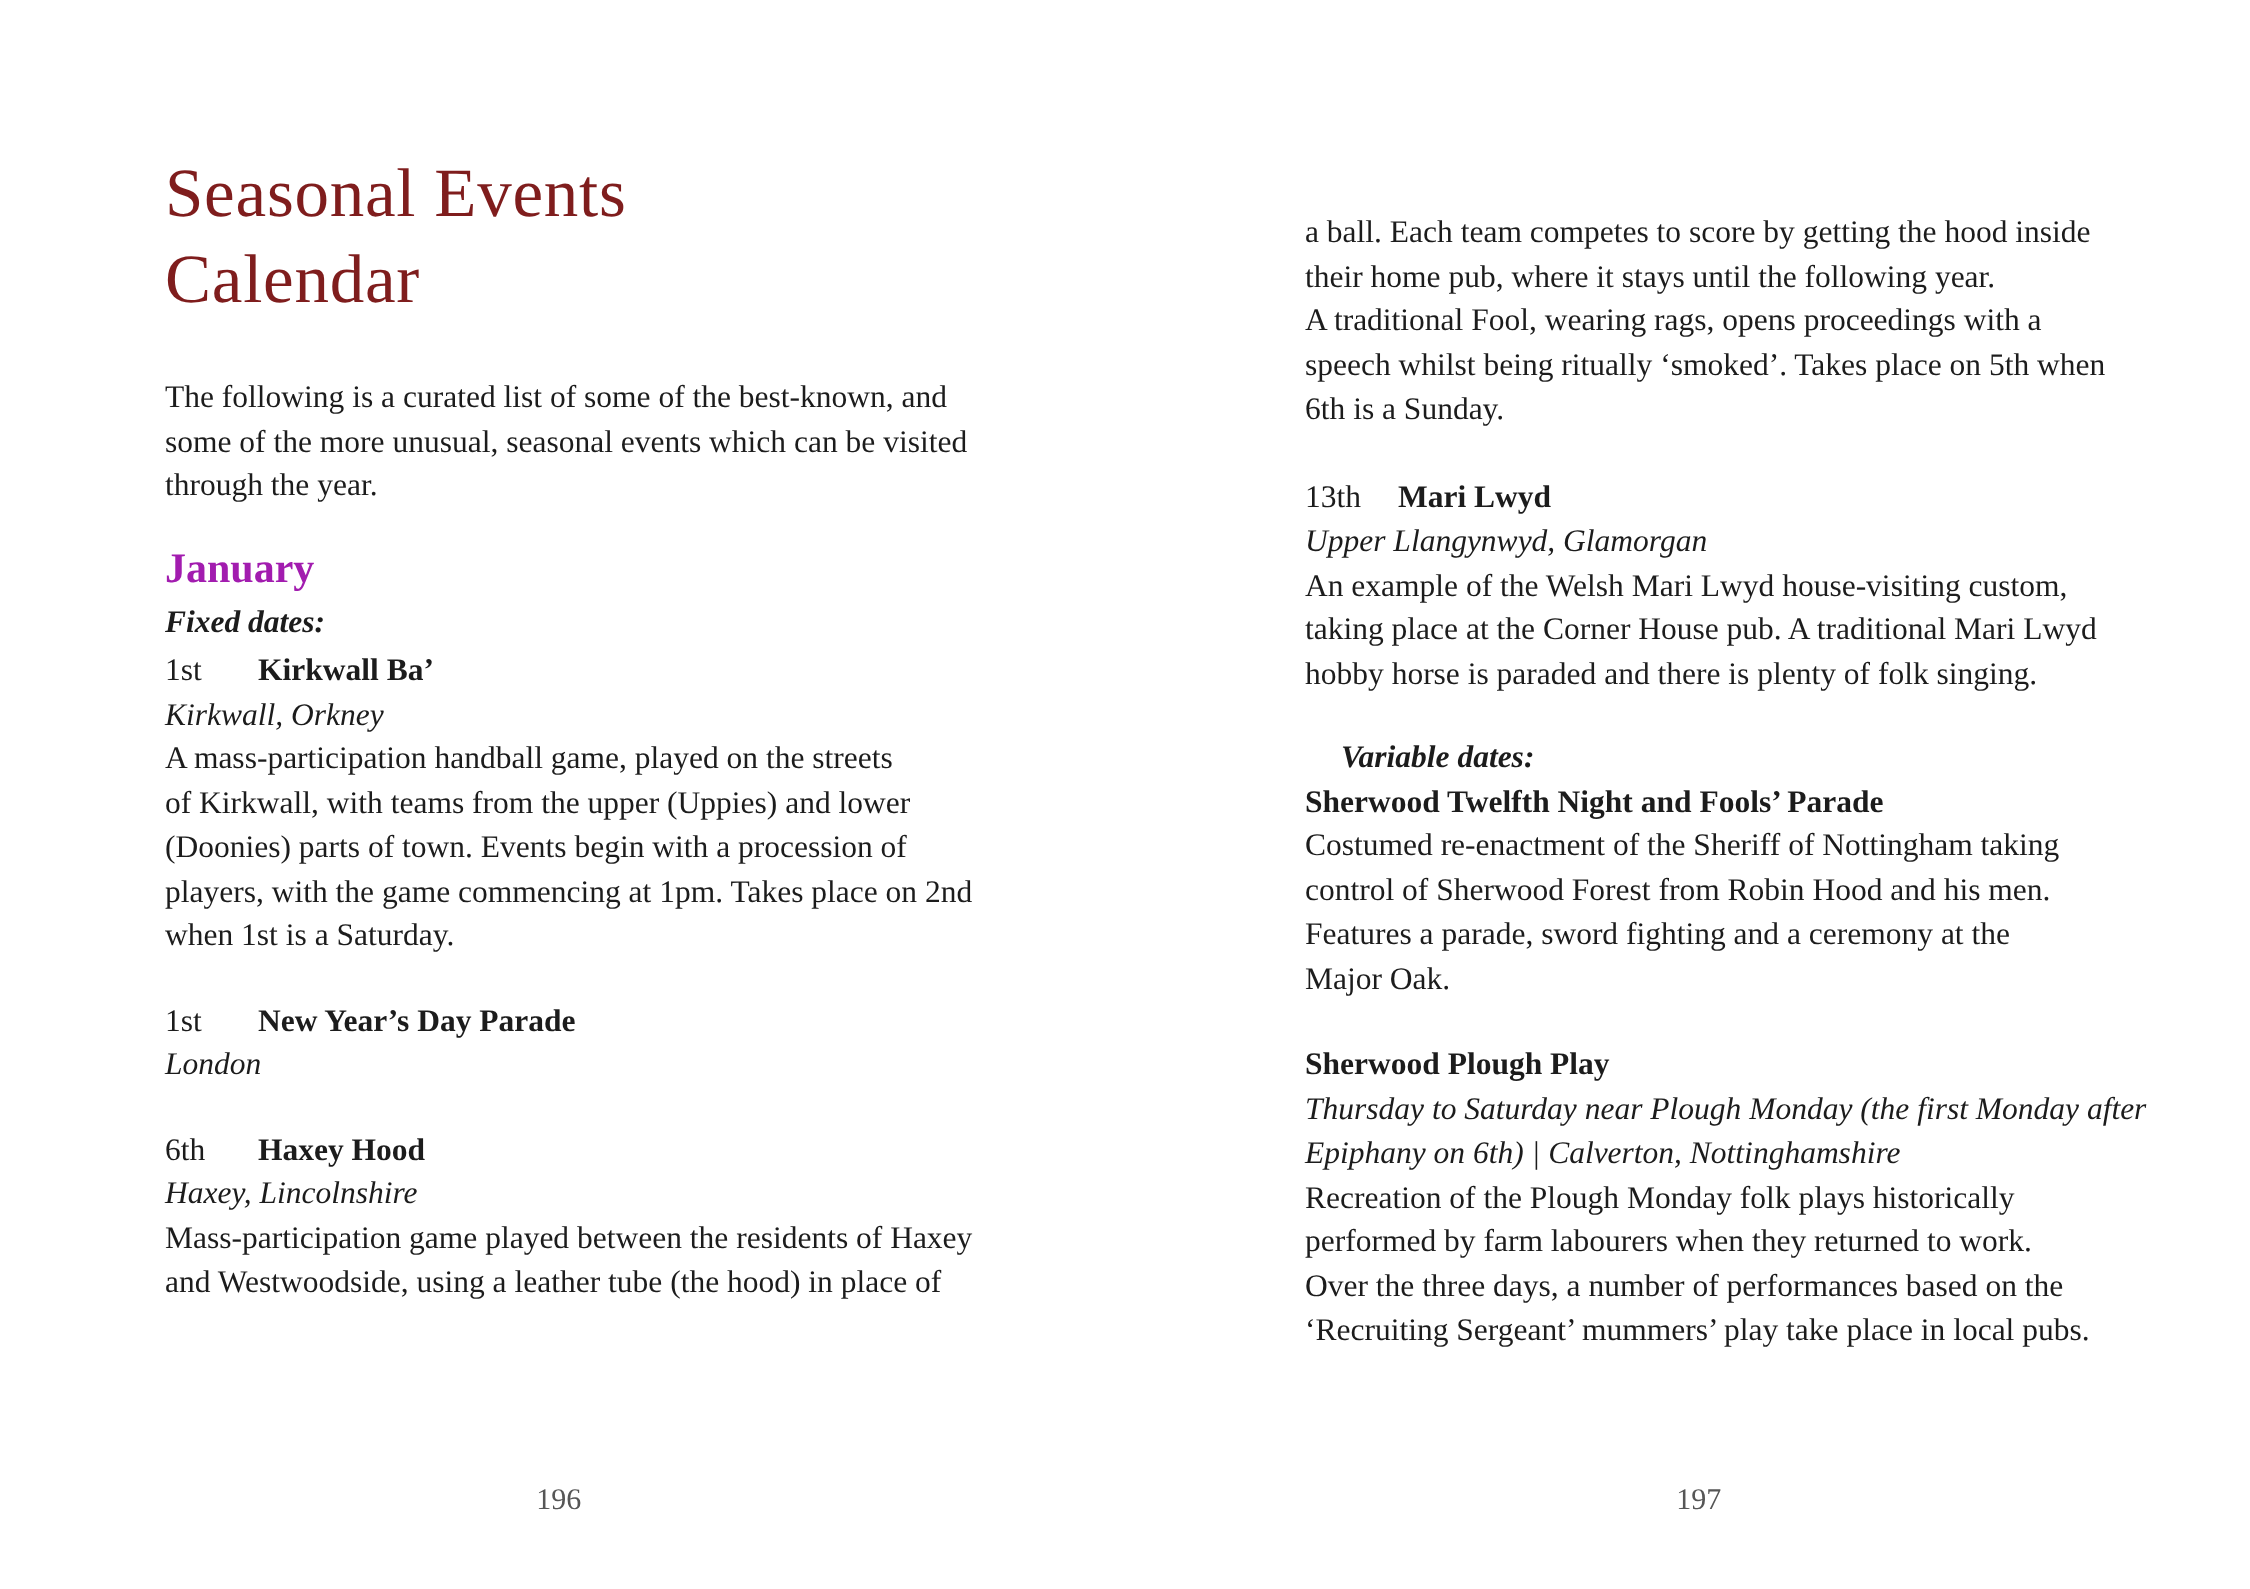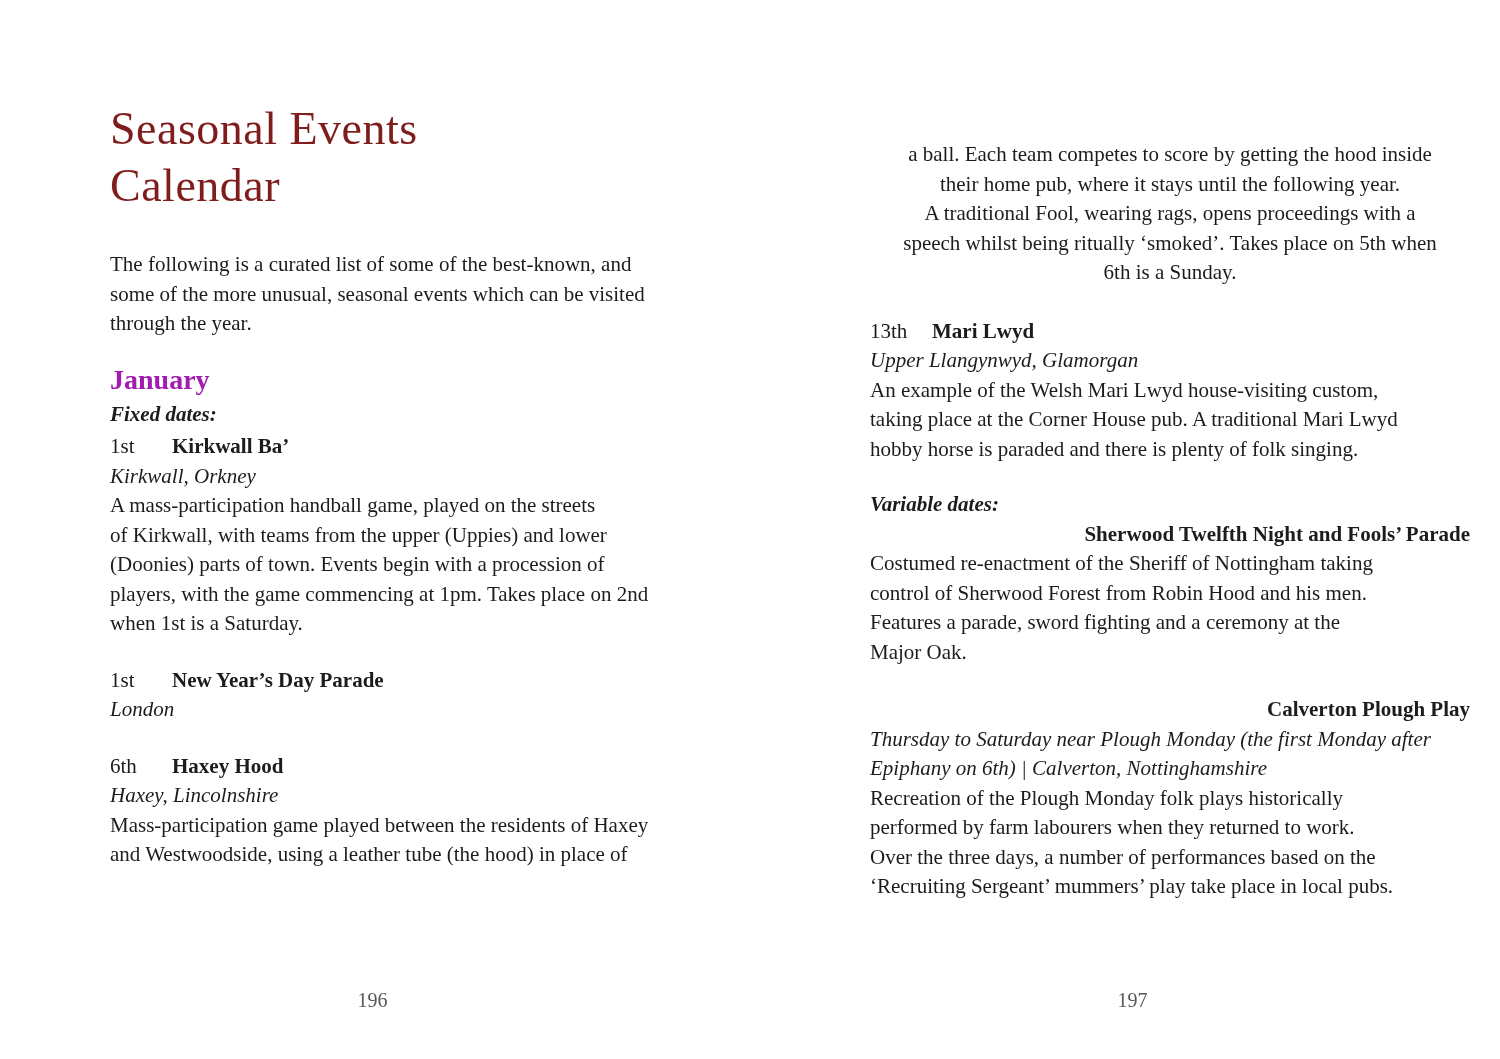--- a/index.html
+++ b/index.html
@@ -45,49 +45,49 @@
     font-weight: bold;
     color: #a21caf;
   }
   .dates-label {
     font-size: 21px;
     line-height: 29.5px;
     font-weight: bold;
     font-style: italic;
   }
   .fixed-label { margin-top: 2px; }
-  .variable-label { margin-top: 26px; }
+  .variable-label { margin-top: 26px; margin-left: 24px; }
 
   .entry { margin-top: 27px; }
   .entry.first { margin-top: 3px; }
   .entry-header {
     display: flex;
     font-size: 21px;
     line-height: 29.5px;
   }
   .entry-date {
     width: 62px;
     flex: 0 0 62px;
     font-variant-numeric: oldstyle-nums;
   }
-  .entry-name { font-weight: bold; text-align: right; }
+  .entry-name { font-weight: bold; }
   .entry-name.no-date { font-size: 21px; line-height: 29.5px; }
   .entry-location {
     font-style: italic;
     font-size: 21px;
     line-height: 29.5px;
     white-space: pre-line;
   }
   .entry-desc {
     font-size: 21px;
     line-height: 29.5px;
     white-space: pre-line;
   }
 
-  .continuation { margin-top: 0; text-align: center; }
+  .continuation { margin-top: 0; }
   .entry.mari { margin-top: 29px; }
   .entry.sherwood { margin-top: 0; }
   .entry.calverton { margin-top: 28px; }
 
   .page-number {
     position: absolute;
     top: 986px;
     width: 525px;
     text-align: center;
     font-size: 20px;
@@ -167,21 +167,21 @@
 
   <div class="entry sherwood">
     <div class="entry-name no-date">Sherwood Twelfth Night and Fools’ Parade</div>
     <div class="entry-desc">Costumed re-enactment of the Sheriff of Nottingham taking
 control of Sherwood Forest from Robin Hood and his men.
 Features a parade, sword fighting and a ceremony at the
 Major Oak.</div>
   </div>
 
   <div class="entry calverton">
-    <div class="entry-name no-date">Calverton Plough Play</div>
+    <div class="entry-name no-date">Sherwood Plough Play</div>
     <div class="entry-location">Thursday to Saturday near Plough Monday (the first Monday after
 Epiphany on 6th) | Calverton, Nottinghamshire</div>
     <div class="entry-desc">Recreation of the Plough Monday folk plays historically
 performed by farm labourers when they returned to work.
 Over the three days, a number of performances based on the
 ‘Recruiting Sergeant’ mummers’ play take place in local pubs.</div>
   </div>
 </div>
 
 <div class="page-number left">196</div>

